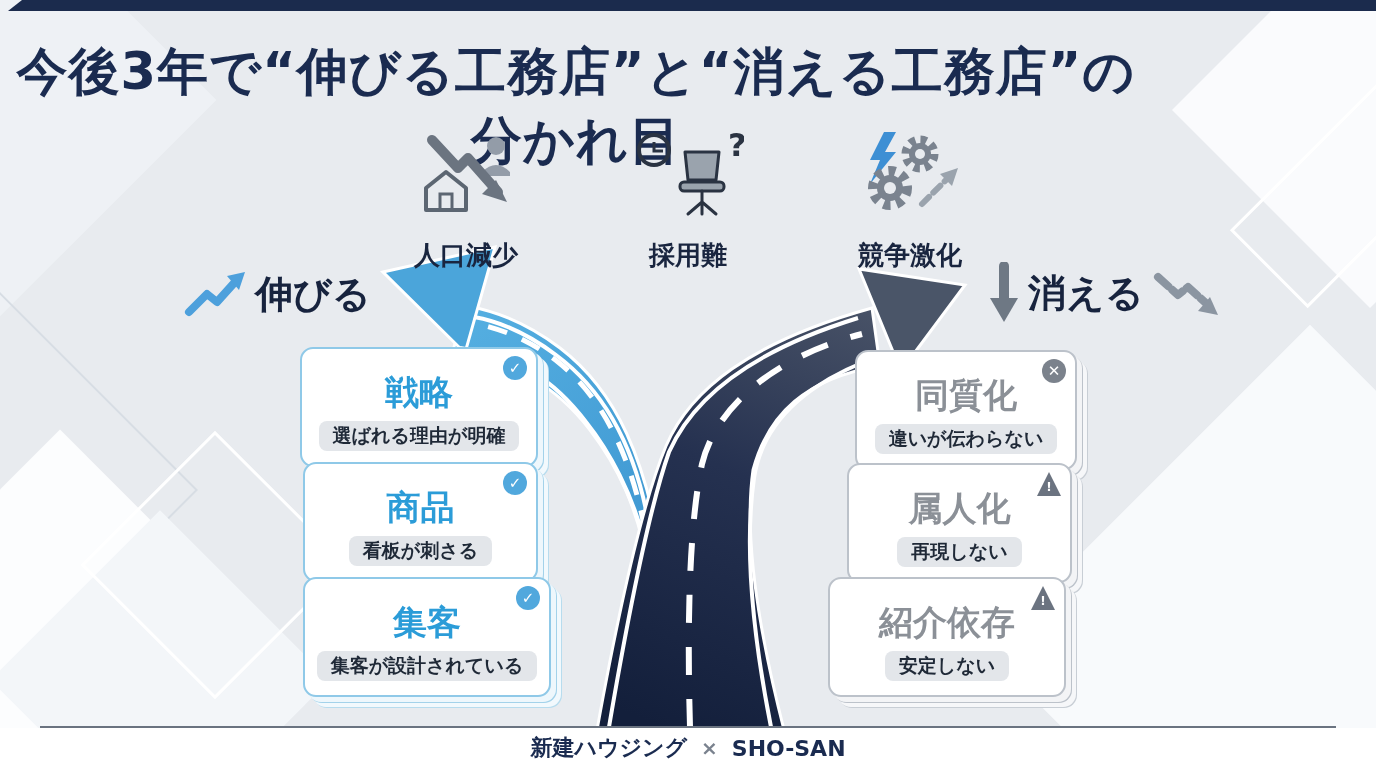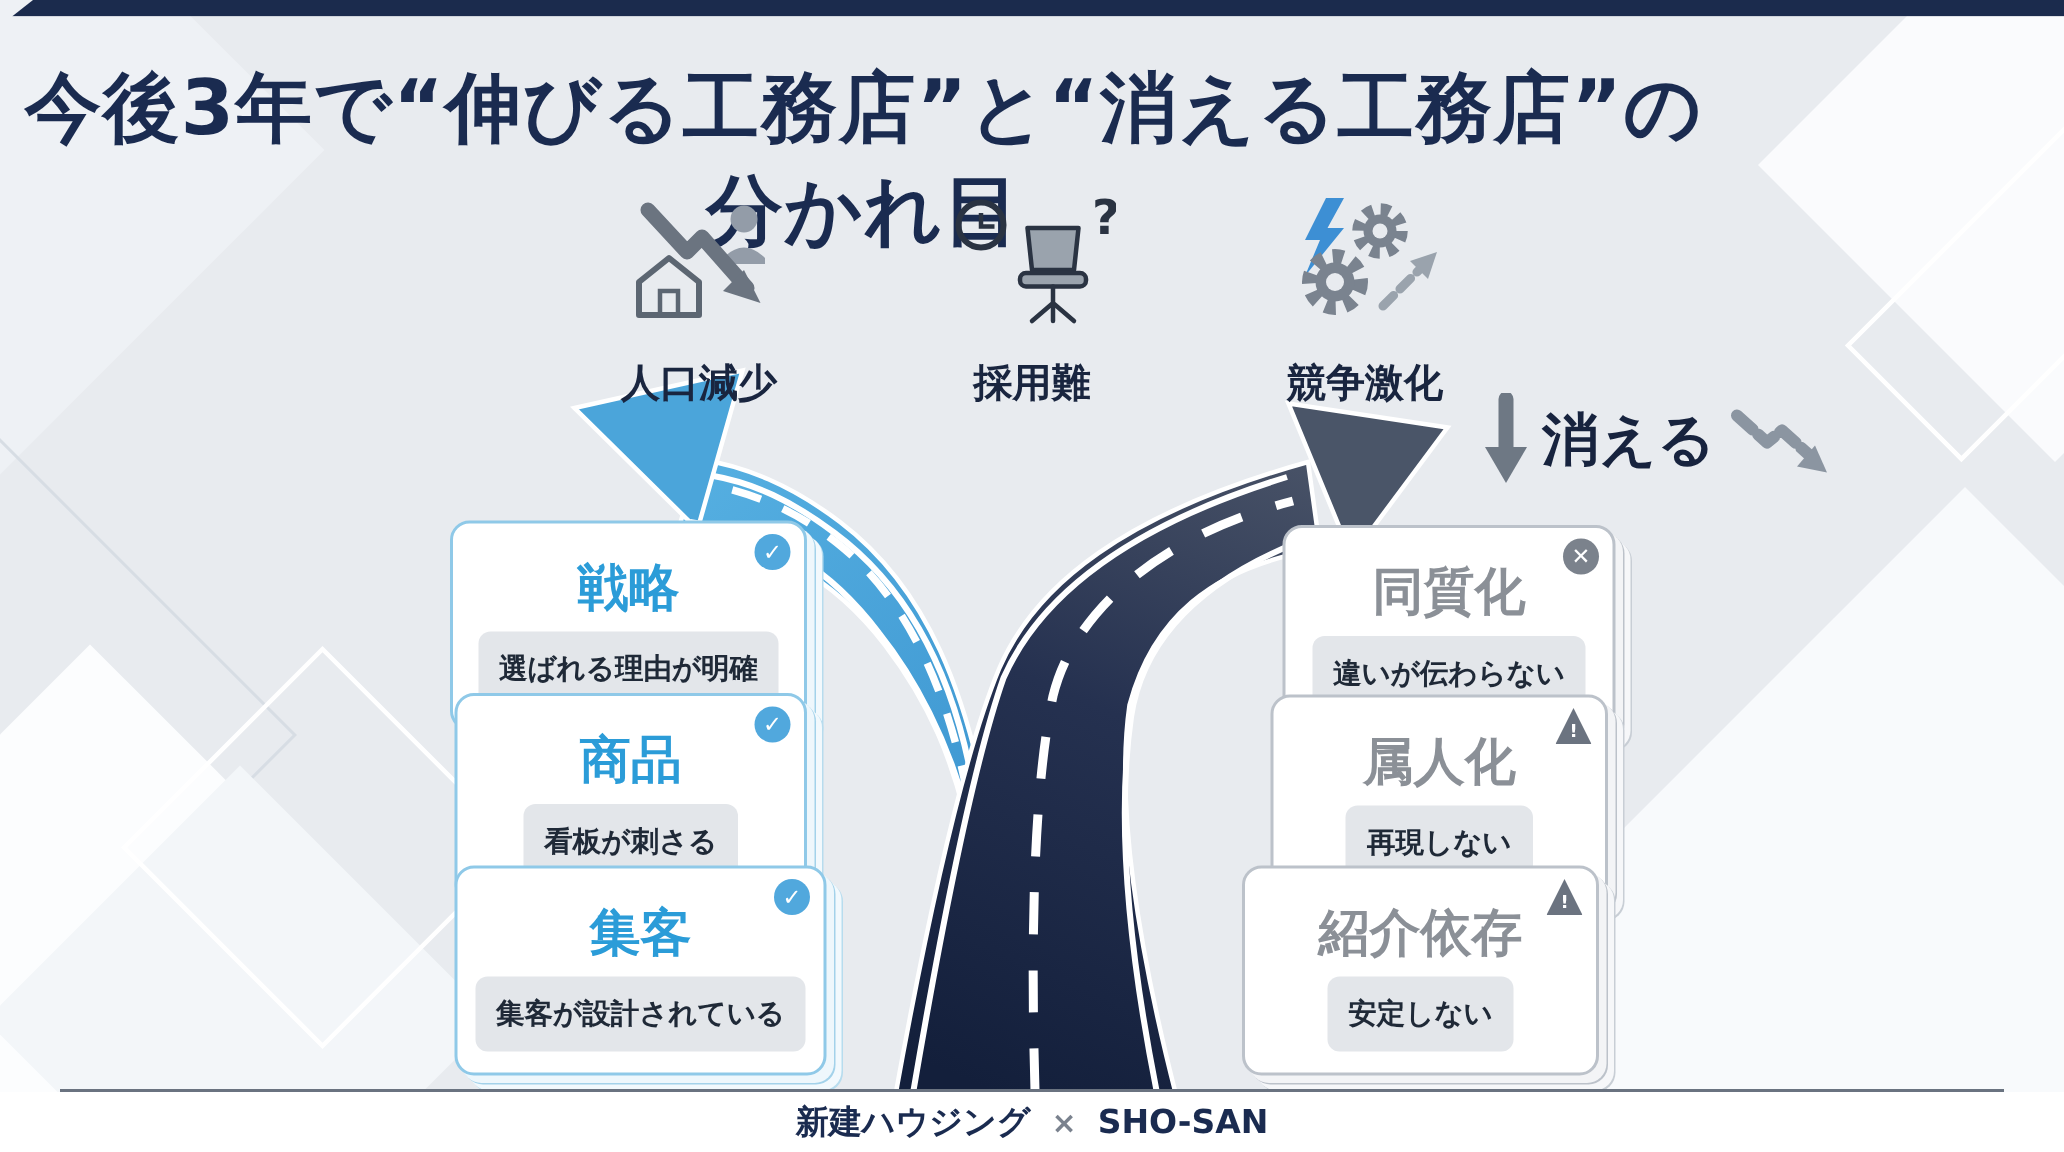--- a/index.html
+++ b/index.html
@@ -46,21 +46,21 @@
   
   .card { position:absolute; z-index:2; border-radius:13px; background:#ffffff;
           text-align:center; padding:10px 10px 14px; }
   .card.blue { border:2px solid #8fc9e8;
      box-shadow:5px 5px 0 #eef7fc, 6px 6px 0 #a3d2ea, 10px 10px 0 #f2f9fd, 11px 11px 0 #b7dcee; }
   .card.gray { border:2px solid #bcc2ca;
      box-shadow:5px 5px 0 #f3f4f6, 6px 6px 0 #bcc2ca, 10px 10px 0 #f6f7f9, 11px 11px 0 #c8ced5; }
   .card .c-title { font-size:34px; font-weight:800; line-height:1.15; margin-top:14px; }
   .card.blue .c-title { color:#2b9cd8; }
   .card.gray .c-title { color:#8b9097; }
-  .card .c-sub { display:inline-block; margin-top:9px; padding:12px 14px; border-radius:8px;
+  .card .c-sub { display:inline-block; margin-top:9px; padding:2px 14px; border-radius:8px;
                  background:#e3e6ea; color:#1f2937; font-size:19px; font-weight:700;
                  white-space:nowrap; }
   .badge { position:absolute; top:7px; right:9px; width:24px; height:24px; border-radius:50%;
            color:#fff; font-size:15px; font-weight:800; line-height:24px; text-align:center; }
   .badge.check { background:#51a8dd; box-shadow:0 0 0 2px #ffffff; }
   .badge.cross { background:#7b828c; box-shadow:0 0 0 2px #ffffff; }
   .badge.warn  { background:#6b7380; border-radius:0; line-height:30px; font-size:12px;
                  clip-path:polygon(50% 0, 100% 100%, 0 100%); }
 
   .c-l1 { left:300px; top:347px; width:238px; }
@@ -167,20 +167,27 @@
           <circle cx="36" cy="58" r="13" fill="#7a838f"></circle>
           <circle cx="36" cy="58" r="6" fill="#e8ebef"></circle>
           <path d="M68 74 L96 46" fill="none" stroke="#9aa3ad" stroke-width="6" stroke-linecap="round" stroke-dasharray="10 6"></path>
           <polygon points="104,38 86,44 98,56" fill="#9aa3ad"></polygon>
         </svg>
       </div>
       <div class="lbl">競争激化</div>
     </div>
   </div>
 
+  <div class="branch grow">
+    <svg width="64" height="52" viewBox="0 0 64 52">
+      <path d="M6 44 L24 26 L34 34 L52 14" fill="none" stroke="#4da0dc" stroke-width="8" stroke-linecap="round" stroke-linejoin="round"></path>
+      <polygon points="62,4 44,8 56,22" fill="#4da0dc"></polygon>
+    </svg>
+    <span class="txt">伸びる</span>
+  </div>
 
   <div class="branch disappear">
     <svg width="32" height="62" viewBox="0 0 32 62">
       <path d="M16 4 V38" stroke="#6e7884" stroke-width="10" stroke-linecap="round"></path>
       <polygon points="16,60 2,36 30,36" fill="#6e7884"></polygon>
     </svg>
     <span class="txt">消える</span>
     <svg width="70" height="52" viewBox="0 0 70 52">
       <path d="M6 10 L26 28 L36 20 L56 38" fill="none" stroke="#8b95a1" stroke-width="8" stroke-linecap="round" stroke-linejoin="round" stroke-dasharray="14 5"></path>
       <polygon points="66,48 46,44 58,30" fill="#8b95a1"></polygon>

